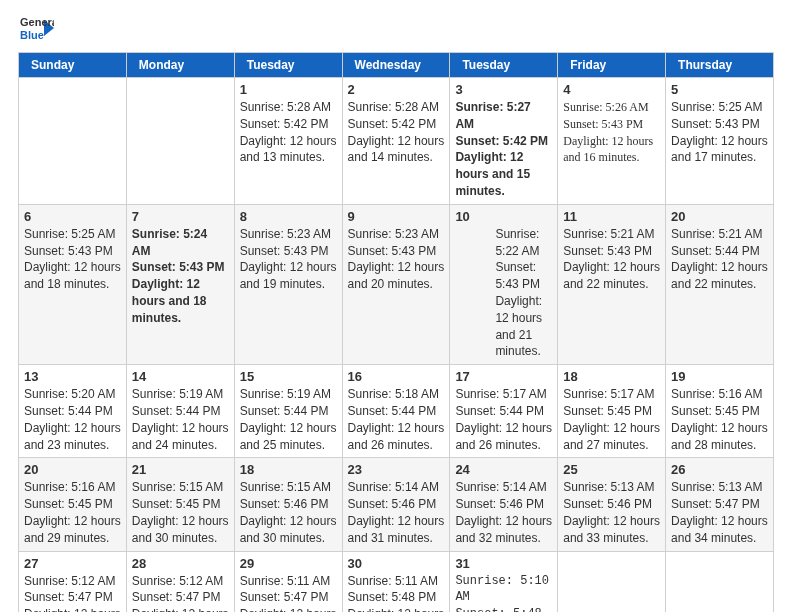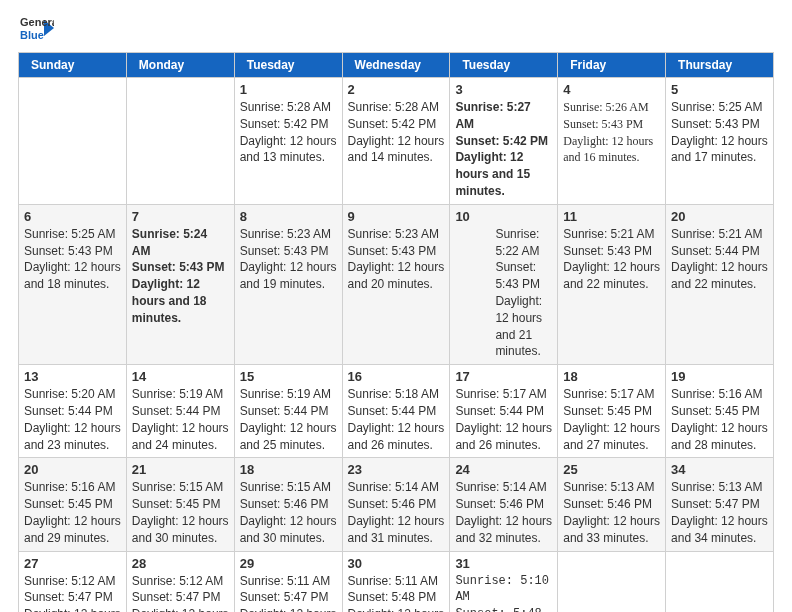--- a/index.html
+++ b/index.html
@@ -268,21 +268,21 @@
 Sunset: 5:46 PM
 Daylight: 12 hours and 32 minutes.</div>
           </td>
           <td>
             <span class="day-number">25</span>
             <div class="day-info" style="white-space: pre-line;">Sunrise: 5:13 AM
 Sunset: 5:46 PM
 Daylight: 12 hours and 33 minutes.</div>
           </td>
           <td>
-            <span class="day-number">34</span>
+            <span class="day-number">26</span>
             <div class="day-info" style="white-space: pre-line;">Sunrise: 5:13 AM
 Sunset: 5:47 PM
 Daylight: 12 hours and 34 minutes.</div>
           </td>
         </tr>
         <tr>
           <td>
             <span class="day-number">27</span>
             <div class="day-info" style="white-space: pre-line;">Sunrise: 5:12 AM
 Sunset: 5:47 PM

